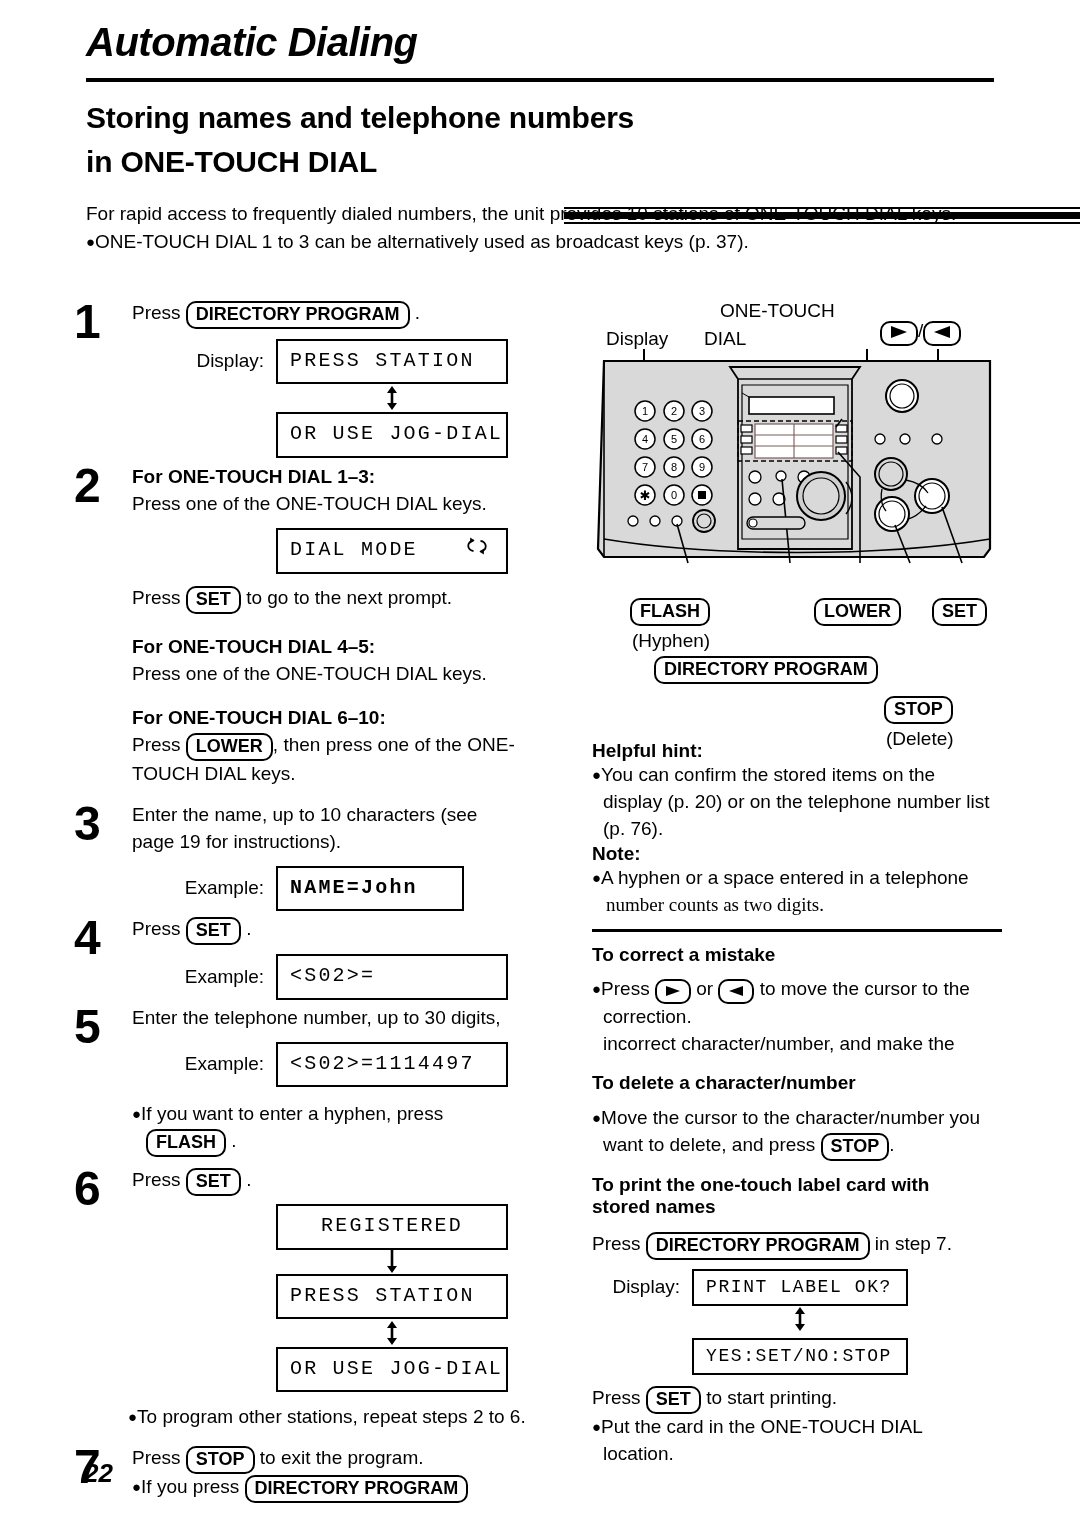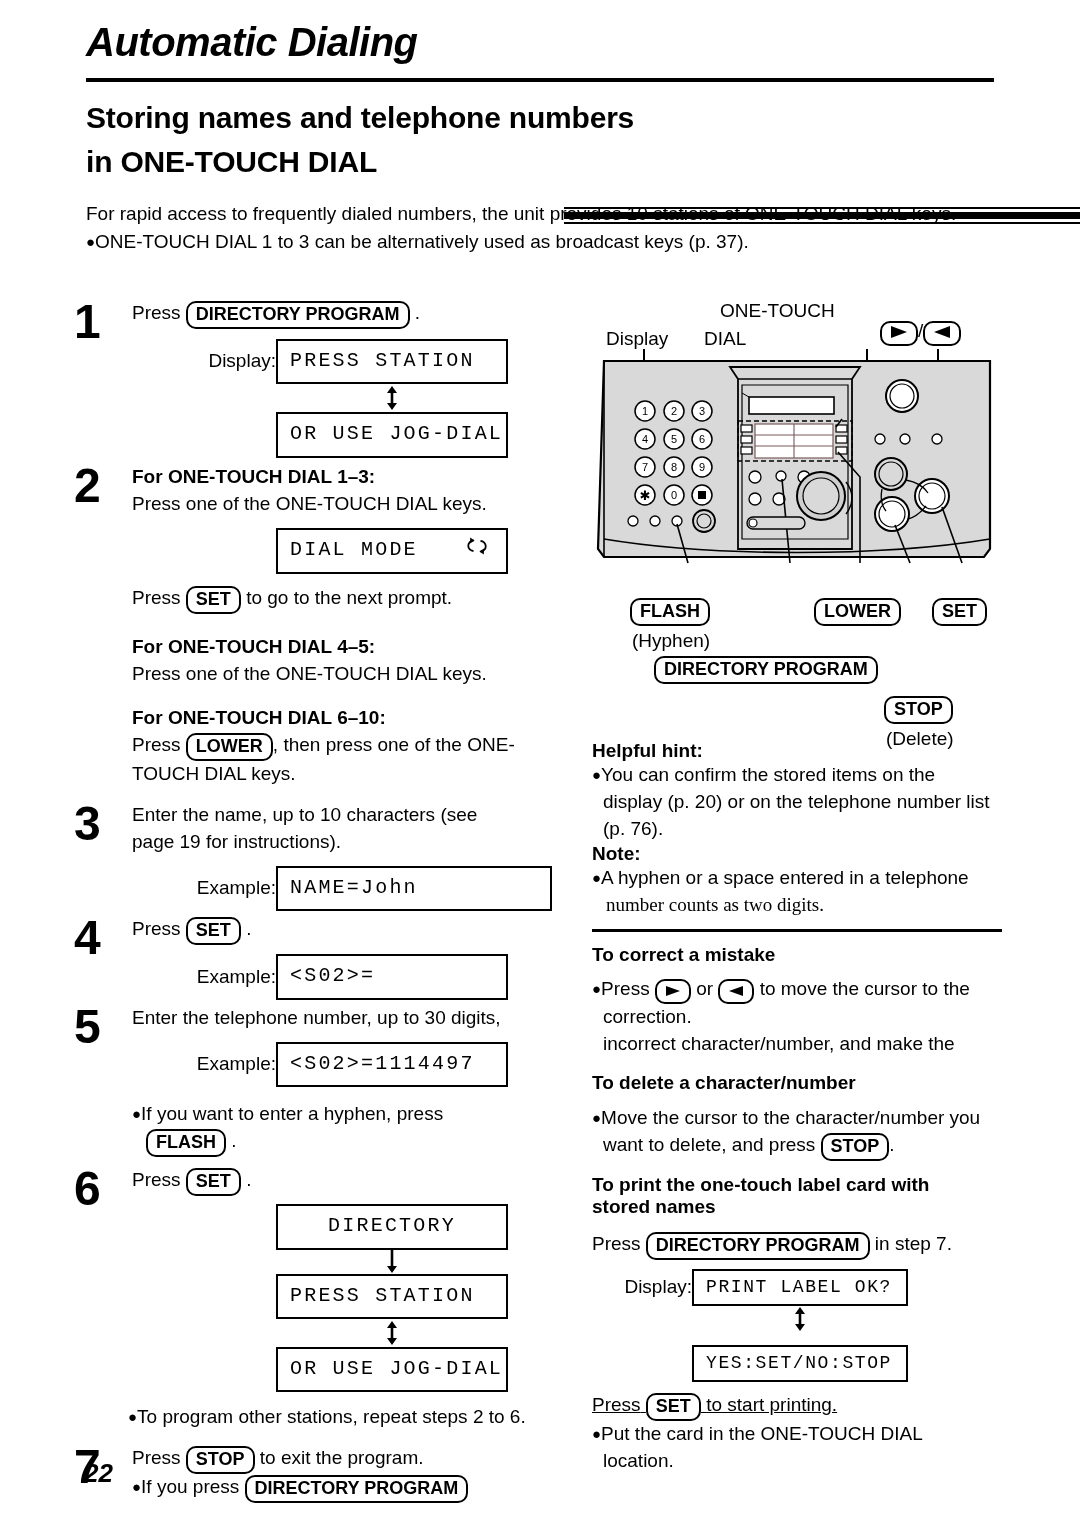--- a/index.html
+++ b/index.html
@@ -111,21 +111,21 @@
     padding: 6px 12px 7px 12px;
     background: #fff;
     display: flex;
     align-items: center;
   }
   .lcd .txt { flex: 0 0 auto; }
   .lcd .spacer { flex: 1 1 auto; }
   .lcd .jog-icon { flex: 0 0 auto; margin-right: 2px; }
 
   .lcd-row { display: flex; align-items: center; }
-  .lcd-label { font-size: 19px; text-align: right; padding-right: 0; }
+  .lcd-label { font-size: 19px; text-align: right; padding-right: 12px; }
 
   .arrow-v { display: flex; justify-content: center; }
   .arrow-v svg { display: block; }
 
   
   .sub-head { font-weight: bold; font-size: 19px; }
   .body-text { font-size: 19px; line-height: 1.42; }
 
   
   .device-wrap { position: relative; width: 410px; height: 300px; }
@@ -245,21 +245,21 @@
       </div>
     </div>
 
     <div class="step" style="margin-top:14px;">
       <div class="step-num">3</div>
       <div class="step-body">
         <div class="body-text">Enter the name, up to 10 characters (see</div>
         <div class="body-text">page 19 for instructions).</div>
         <div class="lcd-row" style="margin-top:10px;">
           <div class="lcd-label" style="width:144px;">Example:</div>
-          <div class="lcd" style="width:276px;">
+          <div class="lcd" style="width:188px;font-weight:bold;">
               <span class="txt">NAME=John</span>
             </div>
         </div>
       </div>
     </div>
 
     <div class="step" style="margin-top:5px;">
       <div class="step-num">4</div>
       <div class="step-body">
         <div style="margin-top:2px;">
@@ -297,21 +297,21 @@
       <div class="step-num">6</div>
       <div class="step-body">
         <div style="margin-top:2px;">
           <span>Press</span>
           <span class="key">SET</span>
           <span>.</span>
         </div>
         <div class="lcd-row" style="margin-top:8px;">
           <div style="width:144px;"></div>
           <div class="lcd" style="width:232px; justify-content:center;">
-              <span class="txt">DIRECTORY</span>
+              <span class="txt">REGISTERED</span>
             </div>
         </div>
         <div style="width:232px; margin-left:144px; display:flex; justify-content:center;">
           <svg width="14" height="24" viewBox="0 0 14 24">
             <path d="M5.7 0 L8.3 0 L8.3 16 L12 16 L7 23 L2 16 L5.7 16 Z" fill="#000"></path>
           </svg>
         </div>
         <div class="lcd-row">
           <div style="width:144px;"></div>
           <div class="lcd" style="width:232px;">
@@ -561,27 +561,27 @@
         <div class="lcd-label" style="width:100px;">Display:</div>
         <div class="lcd" style="width:216px; font-size:18px; letter-spacing:1.6px;">
             <span class="txt">PRINT LABEL OK?</span>
           </div>
       </div>
       <div style="width:216px; margin-left:100px; display:flex; justify-content:center;">
         <svg width="14" height="26" viewBox="0 0 14 26">
           <path d="M7 1 L12 8 L8.3 8 L8.3 18 L12 18 L7 25 L2 18 L5.7 18 L5.7 8 L2 8 Z" fill="#000"></path>
         </svg>
       </div>
-      <div class="lcd-row" style="margin-top:13px;text-align:right;">
+      <div class="lcd-row" style="margin-top:6px;text-align:right;">
         <div style="width:100px;"></div>
         <div class="lcd" style="width:216px; font-size:18px; letter-spacing:1.6px;">
             <span class="txt">YES:SET/NO:STOP</span>
           </div>
       </div>
-      <div class="body-text" style="margin-top:10px;text-decoration:underline;">
+      <div class="body-text" style="margin-top:10px;">
         <span>Press</span>
         <span class="key">SET</span>
         <span>to start printing.</span>
       </div>
       <div class="body-text">
         <span class="dot">●</span><span>Put the card in the ONE-TOUCH DIAL</span>
         <br><span class="ind" style="margin-left:11px;">location.</span>
       </div>
     </div>
 

